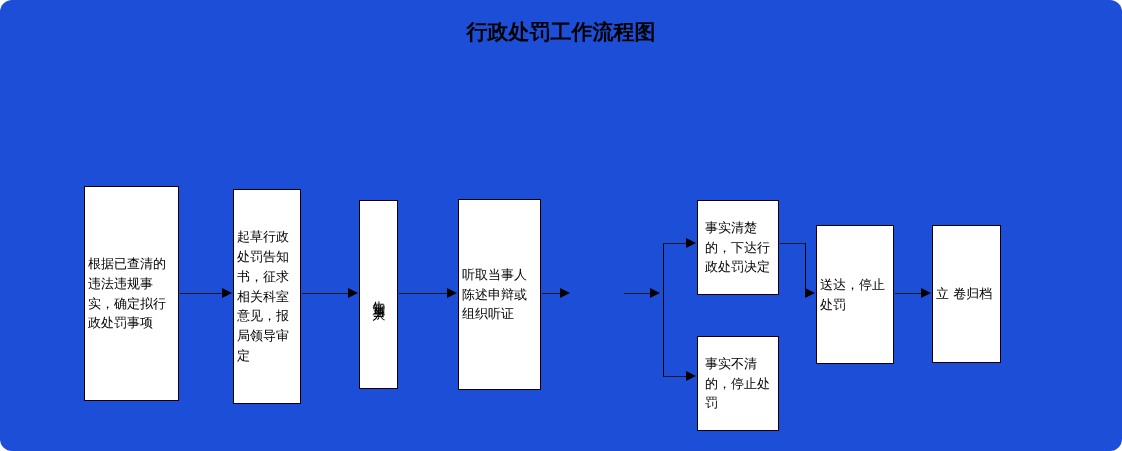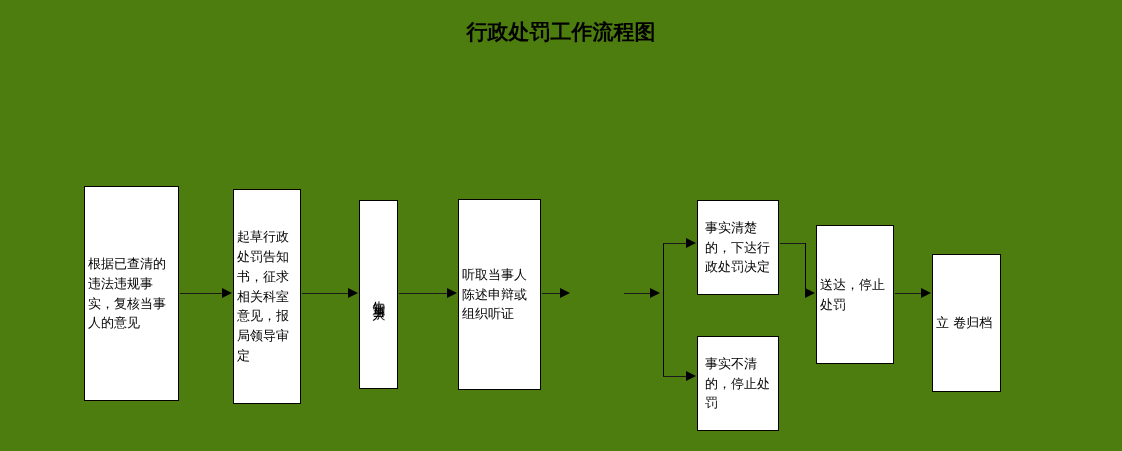--- a/index.html
+++ b/index.html
@@ -4,23 +4,24 @@
 <style>
   html, body {
     margin: 0;
     padding: 0;
     background: #ffffff;
   }
   #canvas {
     position: relative;
     width: 1122px;
     height: 451px;
-    background: #4d7c0f;
+    background: #1d4ed8;
     overflow: hidden;
     font-family: "DejaVu Sans", "Liberation Sans", sans-serif;
+    border-radius: 12px;
   }
   #chart-title {
     position: absolute;
     left: 0;
     top: 18px;
     width: 1122px;
     text-align: center;
     font-family: "DejaVu Serif", "Liberation Serif", serif;
     font-weight: bold;
     font-size: 21px;
@@ -83,21 +84,21 @@
   }
 </style>
 </head>
 <body>
 
 <div id="canvas">
 
   <div id="chart-title">行政处罚工作流程图</div>
 
   <div class="node center" style="left:84px; top:186px; width:95px; height:215px;">
-    <span class="txt">根据已查清的违法违规事实，复核当事人的意见</span>
+    <span class="txt">根据已查清的违法违规事实，确定拟行政处罚事项</span>
   </div>
 
   <div class="node center" style="left:233px; top:189px; width:68px; height:215px;">
     <span class="txt">起草行政处罚告知书，征求相关科室意见，报局领导审定</span>
   </div>
 
   <div class="node center vertical" style="left:359px; top:200px; width:39px; height:189px;">
     <span class="txt">告知当事人</span>
   </div>
 
@@ -111,21 +112,21 @@
   </div>
 
   <div class="node left" style="left:697px; top:200px; width:82px; height:95px;">
     <span class="txt">事实清楚的，下达行政处罚决定</span>
   </div>
 
   <div class="node center" style="left:816px; top:225px; width:78px; height:139px;">
     <span class="txt">送达，停止处罚</span>
   </div>
 
-  <div class="node center" style="left:932px; top:225px; width:69px; height:138px;margin-top:29px;">
+  <div class="node center" style="left:932px; top:225px; width:69px; height:138px;">
     <span class="txt">立 卷归档</span>
   </div>
 
   <div class="hline" style="left:180px; top:293px; width:42px;"></div>
   <div class="arrowhead" style="left:222px; top:288px;"></div>
 
   <div class="hline" style="left:302px; top:293px; width:46px;"></div>
   <div class="arrowhead" style="left:348px; top:288px;"></div>
 
   <div class="hline" style="left:399px; top:293px; width:48px;"></div>

